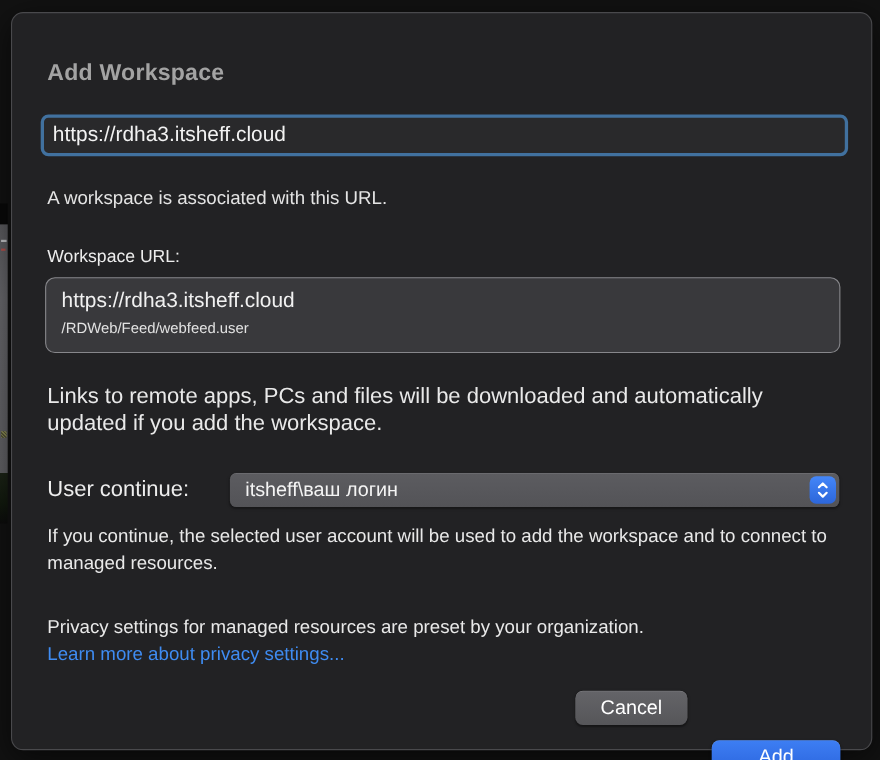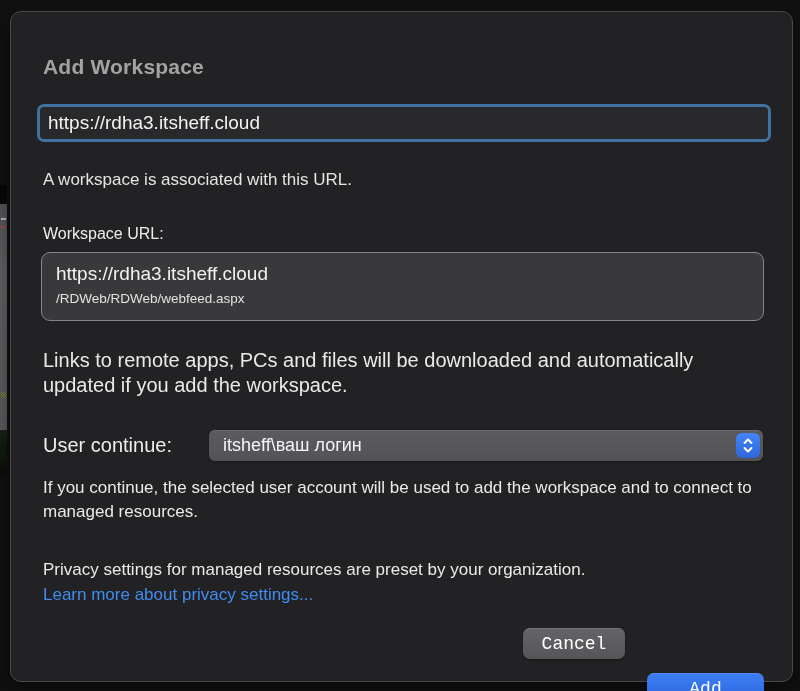--- a/index.html
+++ b/index.html
@@ -117,21 +117,21 @@
   .privacy-link {
     display: block;
     color: #3f8cf2;
     text-decoration: none;
     cursor: pointer;
   }
 
   .btn {
     position: absolute; top: 616px; height: 31px;
     border: none; border-radius: 7px;
-    font-family: Liberation Mono, monospace;
+    font-family: Liberation Sans, sans-serif;
     font-size: 18px; color: #ffffff;
     box-shadow: inset 0 0.5px 0 rgba(255,255,255,0.22), 0 1px 2px rgba(0,0,0,0.4);
     cursor: pointer;
   }
   .btn-cancel {
     left: 512px; width: 102px;
     background: linear-gradient(180deg, #646468 0%, #565659 100%);
   }
   .btn-add {
     left: 636px; width: 117px;
@@ -155,21 +155,21 @@
   <div class="title">Add Workspace</div>
 
   <input class="url-input" type="text" value="https://rdha3.itsheff.cloud" style="">
 
   <div class="url-caption">A workspace is associated with this URL.</div>
 
   <div class="ws-url-label">Workspace URL:</div>
 
   <div class="ws-url-box">
     <div class="ws-url-line1">https://rdha3.itsheff.cloud</div>
-    <div class="ws-url-line2">/RDWeb/RDWeb/webfeed.aspx</div>
+    <div class="ws-url-line2">/RDWeb/Feed/webfeed.user</div>
   </div>
 
   <div class="links-note">Links to remote apps, PCs and files will be downloaded and automatically updated if you add the workspace.</div>
 
   <div class="user-label">User continue:</div>
 
   <div class="user-popup">
     <div class="user-popup-value">itsheff\ваш логин</div>
     <div class="popup-stepper">
       <svg width="12" height="17" viewBox="0 0 12 17">

